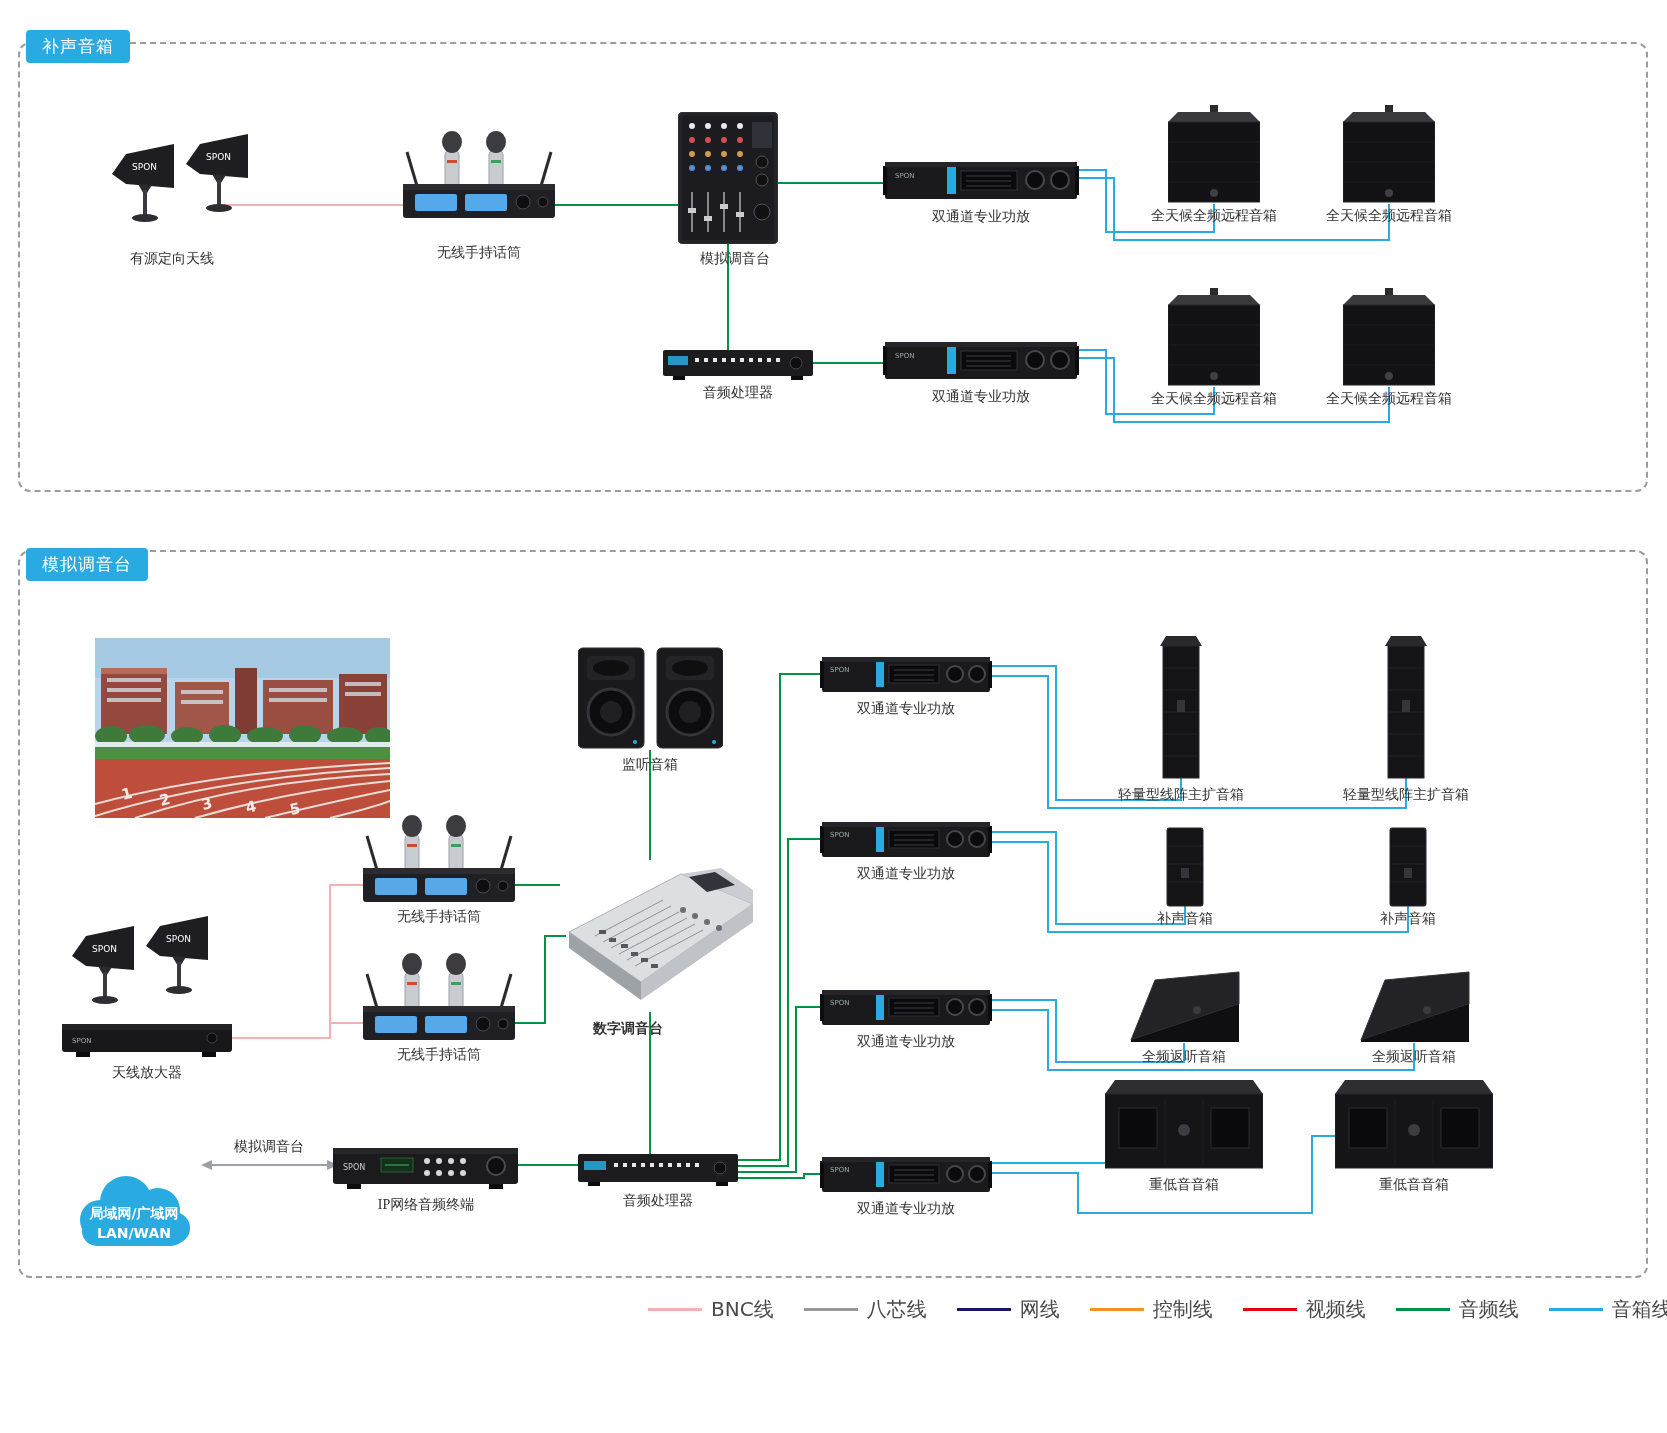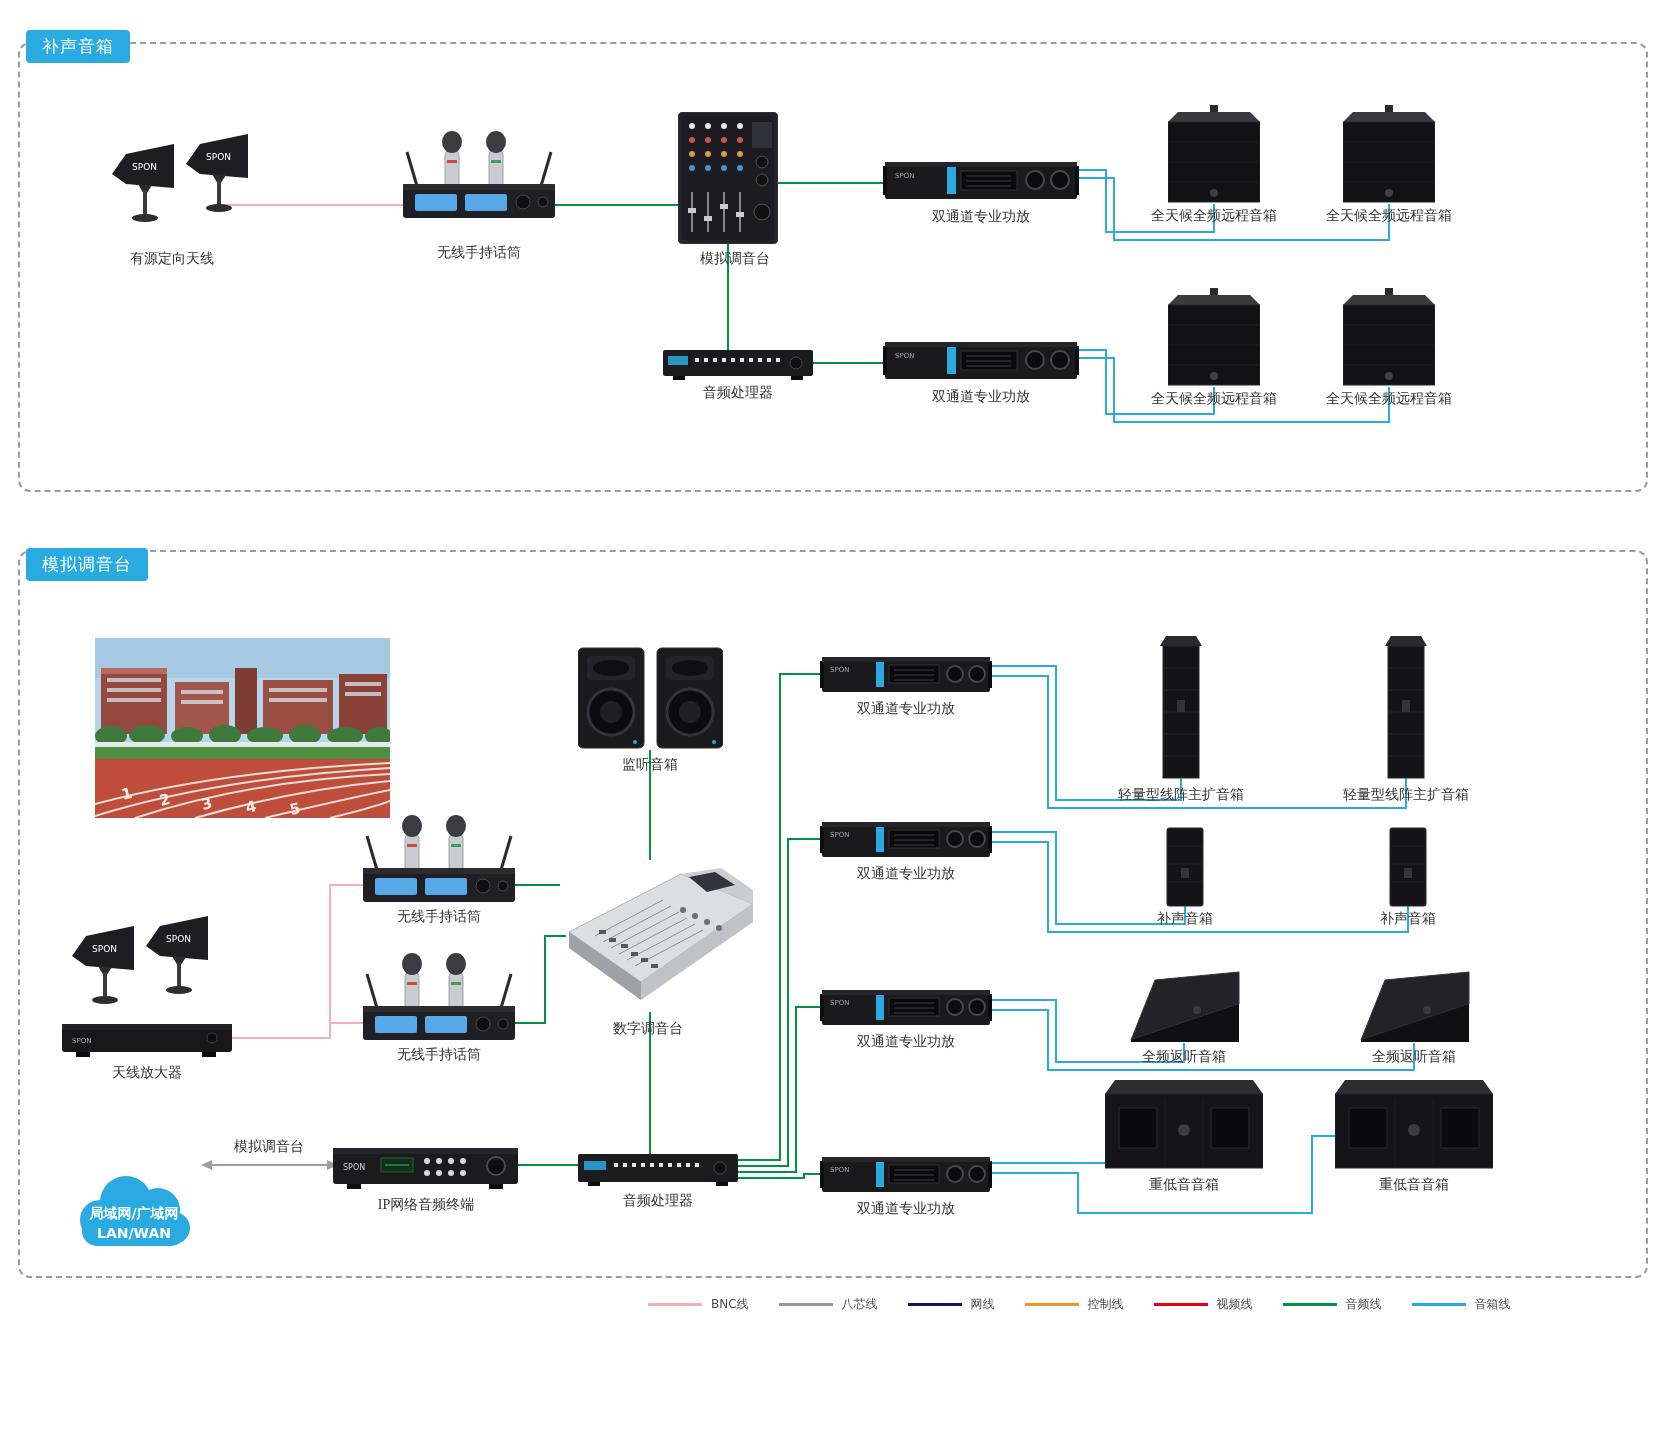--- a/index.html
+++ b/index.html
@@ -38,21 +38,21 @@
   .w-bnc   { stroke:#f4b1b3; }
   .w-audio { stroke:#009245; }
   .w-spk   { stroke:#29abe2; }
   .w-link  { stroke:#9aa0a6; }
   .legend {
     position:absolute; left:648px; top:1296px;
     display:flex; align-items:center; gap:30px; z-index:5;
   }
   .legend-item { display:flex; align-items:center; gap:9px; }
   .legend-line { display:inline-block; width:54px; height:3px; }
-  .legend-label { font-size:12px; color:#4a4a4a; white-space:nowrap; }
+  .legend-label { font-size:20px; color:#4a4a4a; white-space:nowrap; }
 </style>
 </head>
 <body>
 
 <div class="section" style="left:18px;top:42px;width:1630px;height:450px;"></div>
 <div class="section" style="left:18px;top:550px;width:1630px;height:728px;"></div>
 
 <div class="badge" style="left: 26px; top: 30px; background: rgb(41, 171, 226);">补声音箱</div>
 <div class="badge" style="left: 26px; top: 548px; background: rgb(41, 171, 226);">模拟调音台</div>
 
@@ -475,21 +475,21 @@
       <rect x="96" y="106" width="7" height="4"></rect>
     </g>
     <g fill="#6a6f75">
       <circle cx="128" cy="52" r="3"></circle>
         <circle cx="140" cy="58" r="3"></circle>
       <circle cx="152" cy="64" r="3"></circle>
         <circle cx="164" cy="70" r="3"></circle>
     </g>
   </svg>
 </div>
-<div class="label" style="left:648px;top:1020px;">数字调音台</div>
+<div class="label" style="left:628px;top:1020px;font-weight:bold;">数字调音台</div>
 
 <div class="device" style="left:66px;top:1164px;">
   <svg width="138" height="100" viewBox="0 0 138 100">
     <g fill="#29abe2">
       <circle cx="34" cy="56" r="20"></circle>
       <circle cx="60" cy="38" r="26"></circle>
       <circle cx="92" cy="46" r="22"></circle>
       <circle cx="108" cy="64" r="16"></circle>
       <rect x="16" y="52" width="104" height="30" rx="15"></rect>
     </g>

